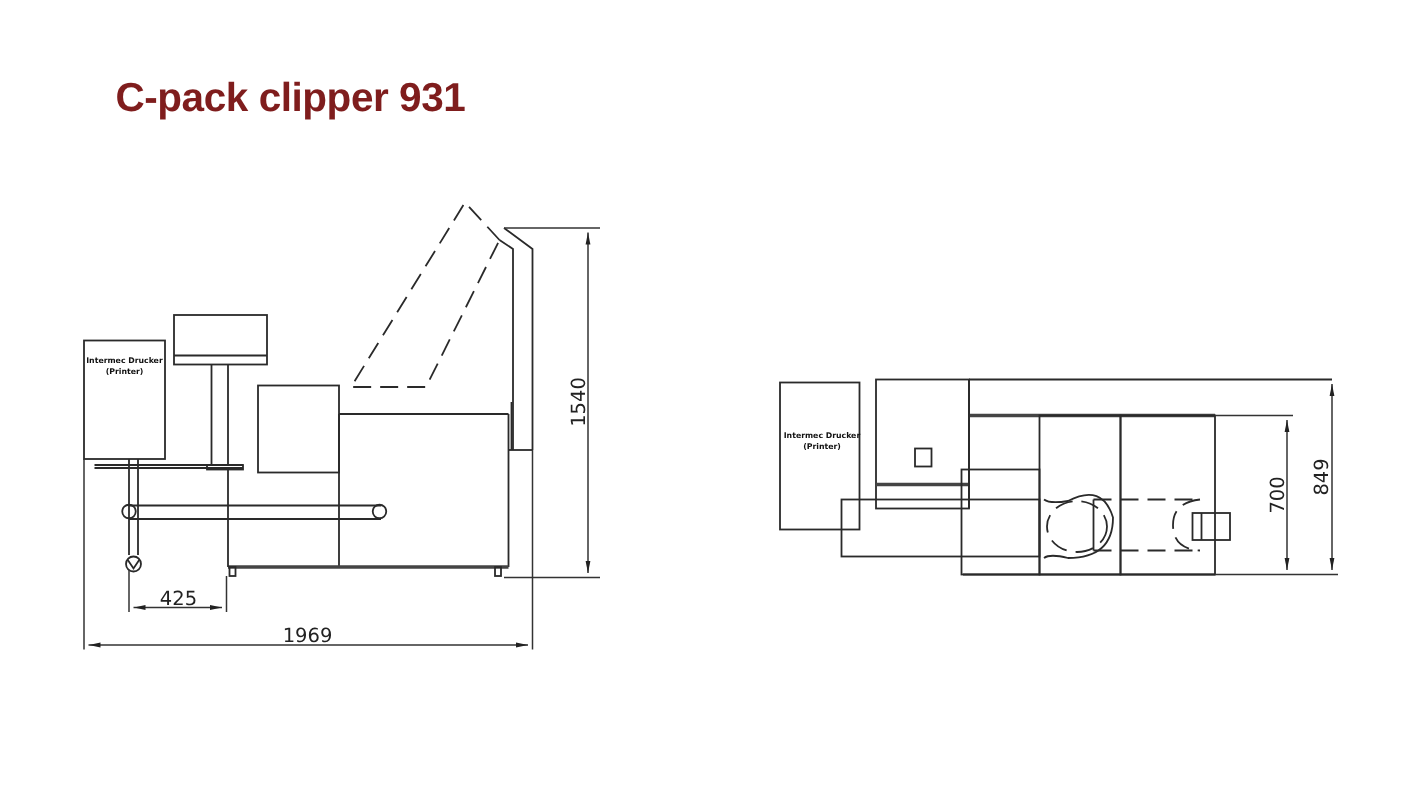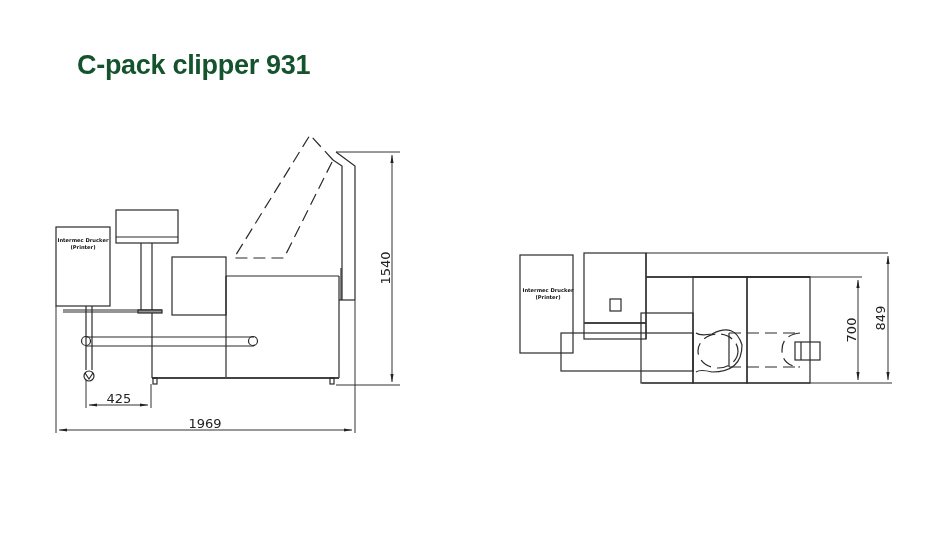--- a/index.html
+++ b/index.html
@@ -1,20 +1,20 @@
 <!DOCTYPE html>
 <html><head>
   <meta charset="utf-8">
   <style>
     html, body { margin: 0; padding: 0; background: #ffffff; }
     body { width: 940px; height: 540px; position: relative; overflow: hidden; }
     .title {
       position: absolute; left: 77px; top: 50px;
       font-family: "Liberation Sans", sans-serif;
-      font-weight: bold; font-size: 27px; color: #14532d;
+      font-weight: bold; font-size: 27px; color: #7f1d1d;
       letter-spacing: -0.3px;
     }
     svg { position: absolute; left: 0; top: 0; }
     .ln { stroke: #2a2a2a; stroke-width: 1.2; fill: none; }
     .thick { stroke: #444; stroke-width: 2.2; fill: none; }
     .dash { stroke: #2a2a2a; stroke-width: 1.2; fill: none; stroke-dasharray: 12 6; }
     .dim { stroke: #333; stroke-width: 1; fill: none; }
     .dimtxt { font-family: "DejaVu Sans", sans-serif; font-size: 13px; fill: #222; }
     .lbl { font-family: "DejaVu Sans", sans-serif; font-size: 5.2px; font-weight: bold; fill: #111; }
   </style>

